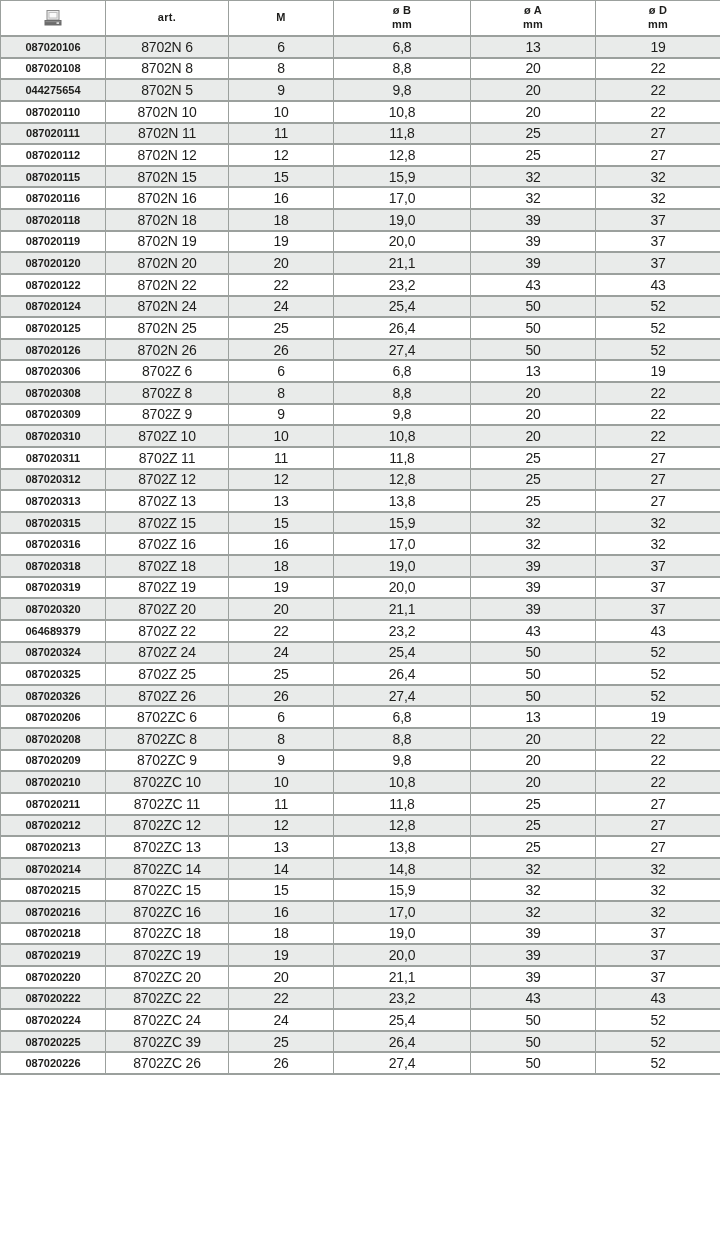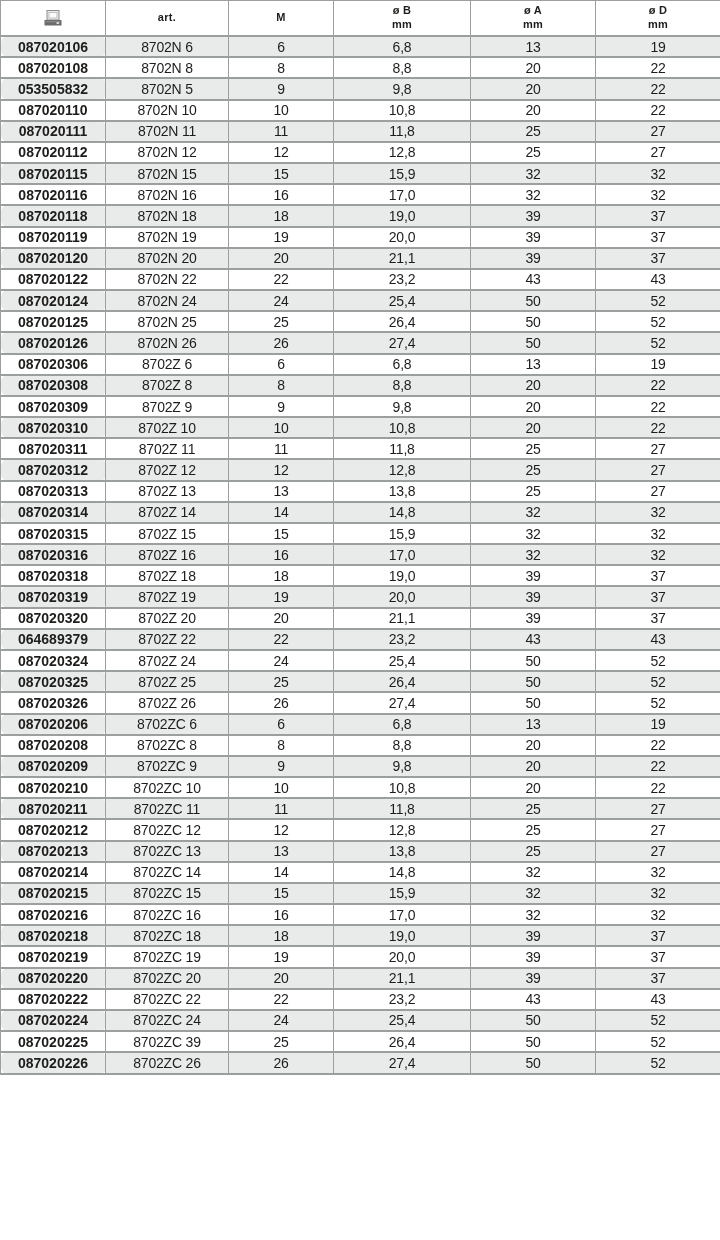--- a/index.html
+++ b/index.html
@@ -46,23 +46,22 @@
     line-height:1.25;
     letter-spacing:0.3px;
   }
   thead th .hline{display:block;}
   tbody td{
     font-size:14px;
     letter-spacing:-0.2px;
   }
   tbody td.code{
     font-weight:bold;
-    font-size:14px;
+    font-size:11px;
     letter-spacing:0;
-    border-radius:7px;
   }
   tbody tr:nth-child(odd){background:var(--stripe);}
   tbody tr:nth-child(even){background:#ffffff;}
   .icon-wrap{display:inline-block;line-height:0;vertical-align:middle;}
 </style>
 </head>
 <body>
 
 <table>
   <colgroup>
@@ -117,21 +116,21 @@
       </tr>
       <tr>
         <td class="code">087020108</td>
         <td>8702N 8</td>
         <td>8</td>
         <td>8,8</td>
         <td>20</td>
         <td>22</td>
       </tr>
       <tr>
-        <td class="code">053505832</td>
+        <td class="code">044275654</td>
         <td>8702N 5</td>
         <td>9</td>
         <td>9,8</td>
         <td>20</td>
         <td>22</td>
       </tr>
       <tr>
         <td class="code">087020110</td>
         <td>8702N 10</td>
         <td>10</td>
@@ -277,28 +276,20 @@
       </tr>
       <tr>
         <td class="code">087020313</td>
         <td>8702Z 13</td>
         <td>13</td>
         <td>13,8</td>
         <td>25</td>
         <td>27</td>
       </tr>
       <tr>
-        <td class="code">087020314</td>
-        <td>8702Z 14</td>
-        <td>14</td>
-        <td>14,8</td>
-        <td>32</td>
-        <td>32</td>
-      </tr>
-      <tr>
         <td class="code">087020315</td>
         <td>8702Z 15</td>
         <td>15</td>
         <td>15,9</td>
         <td>32</td>
         <td>32</td>
       </tr>
       <tr>
         <td class="code">087020316</td>
         <td>8702Z 16</td>

